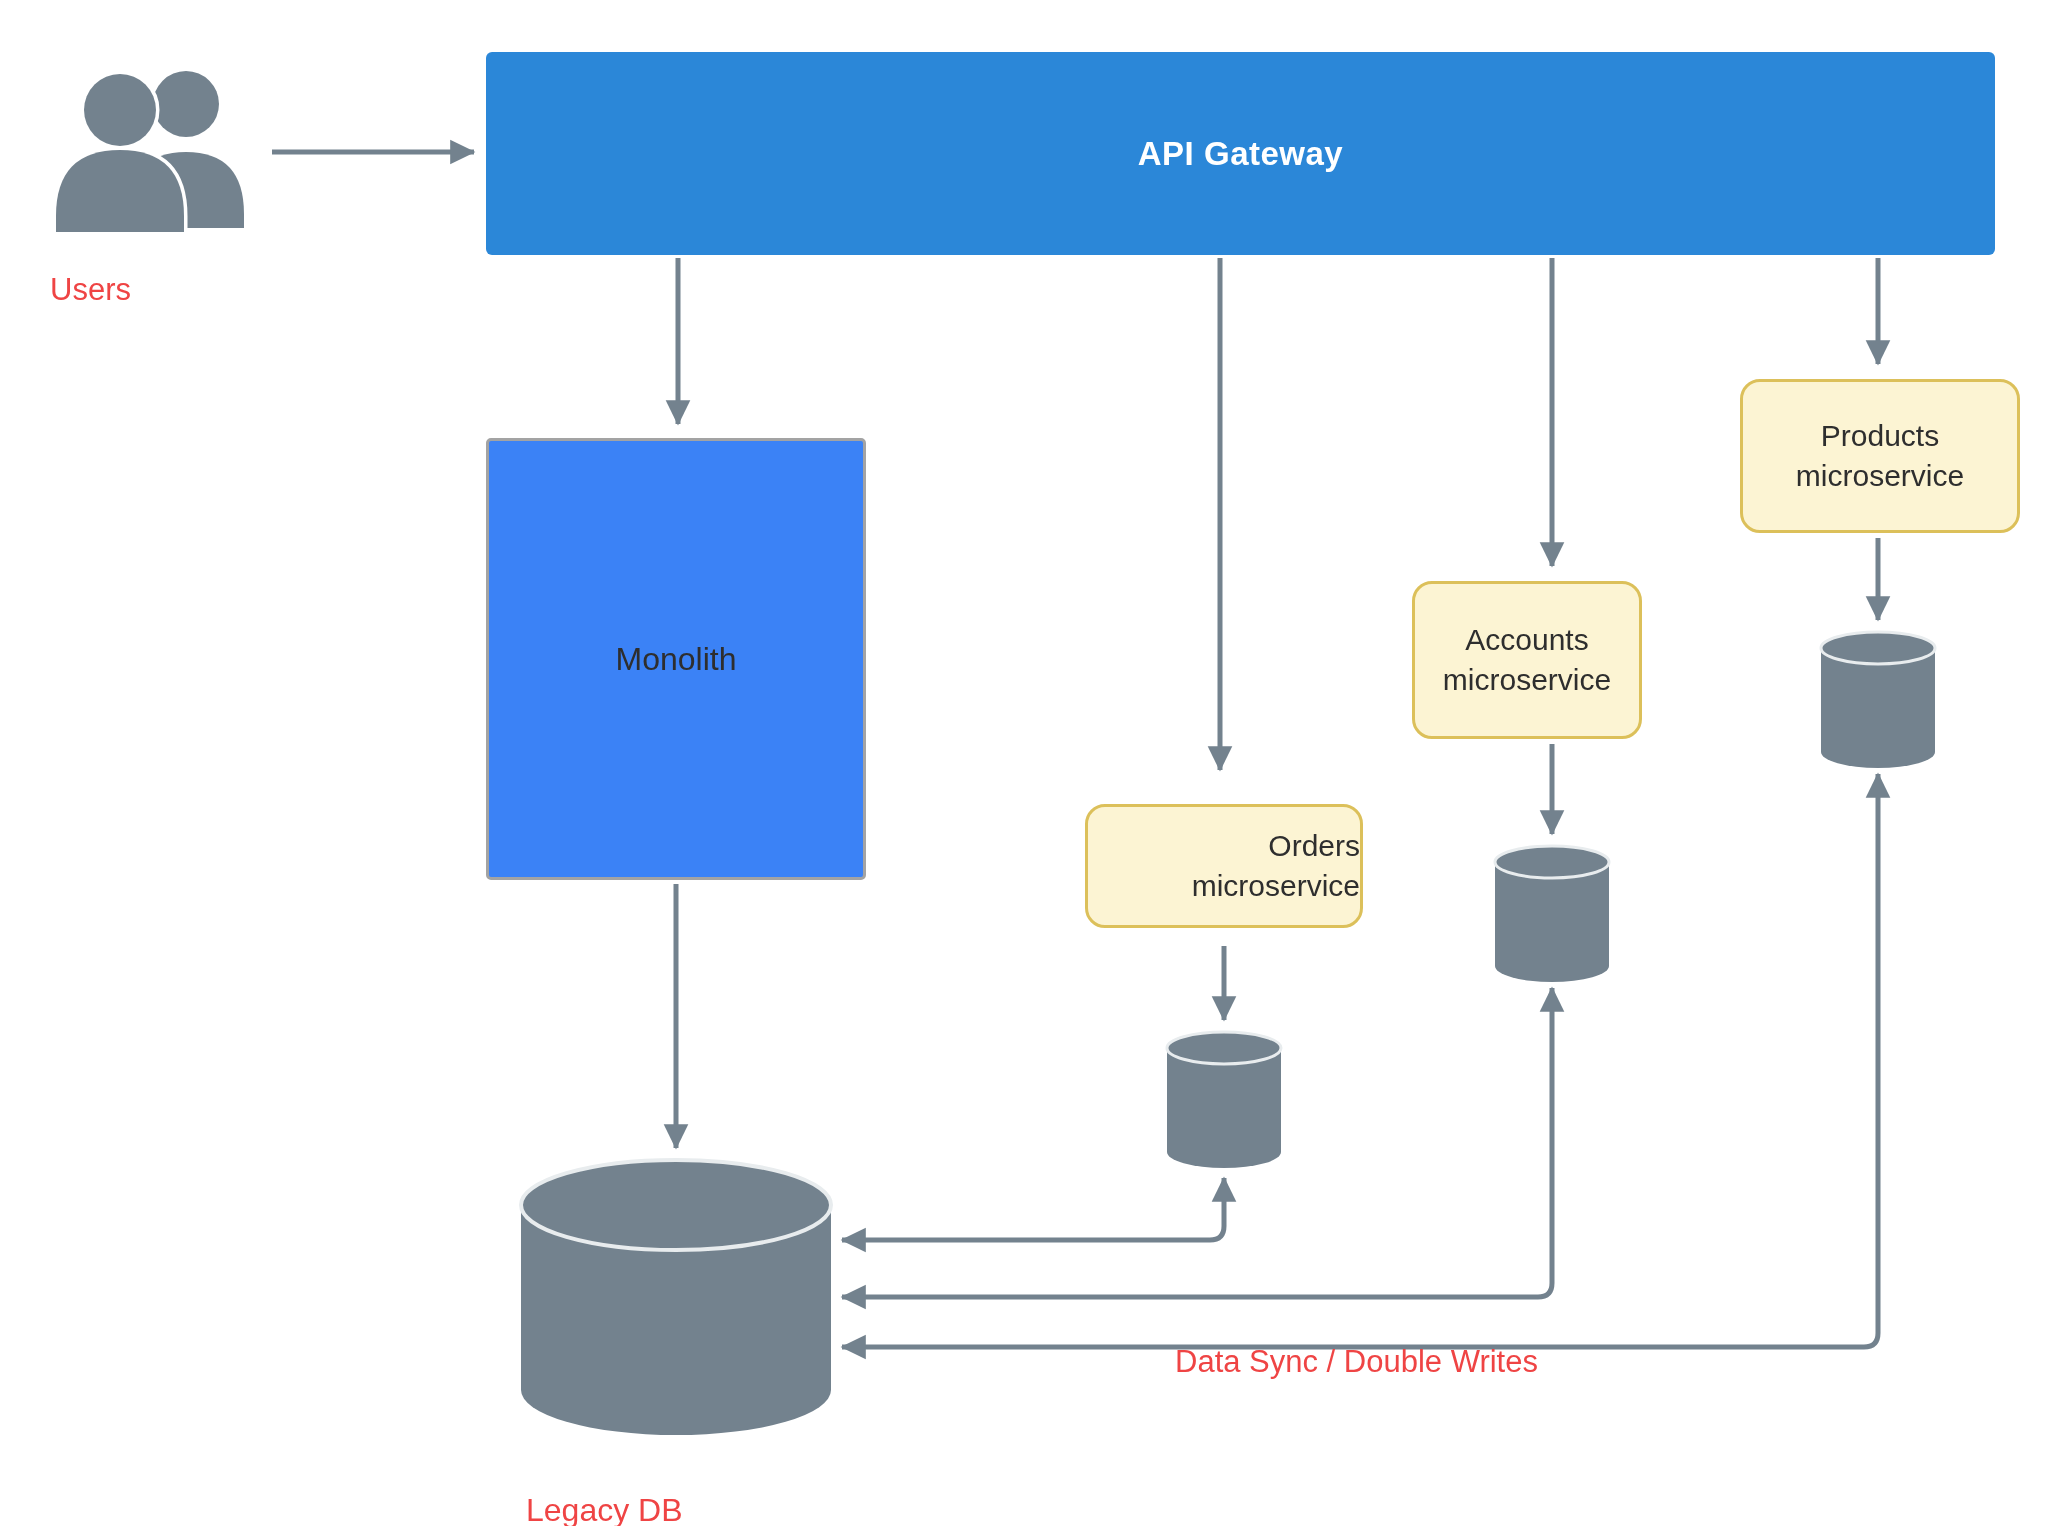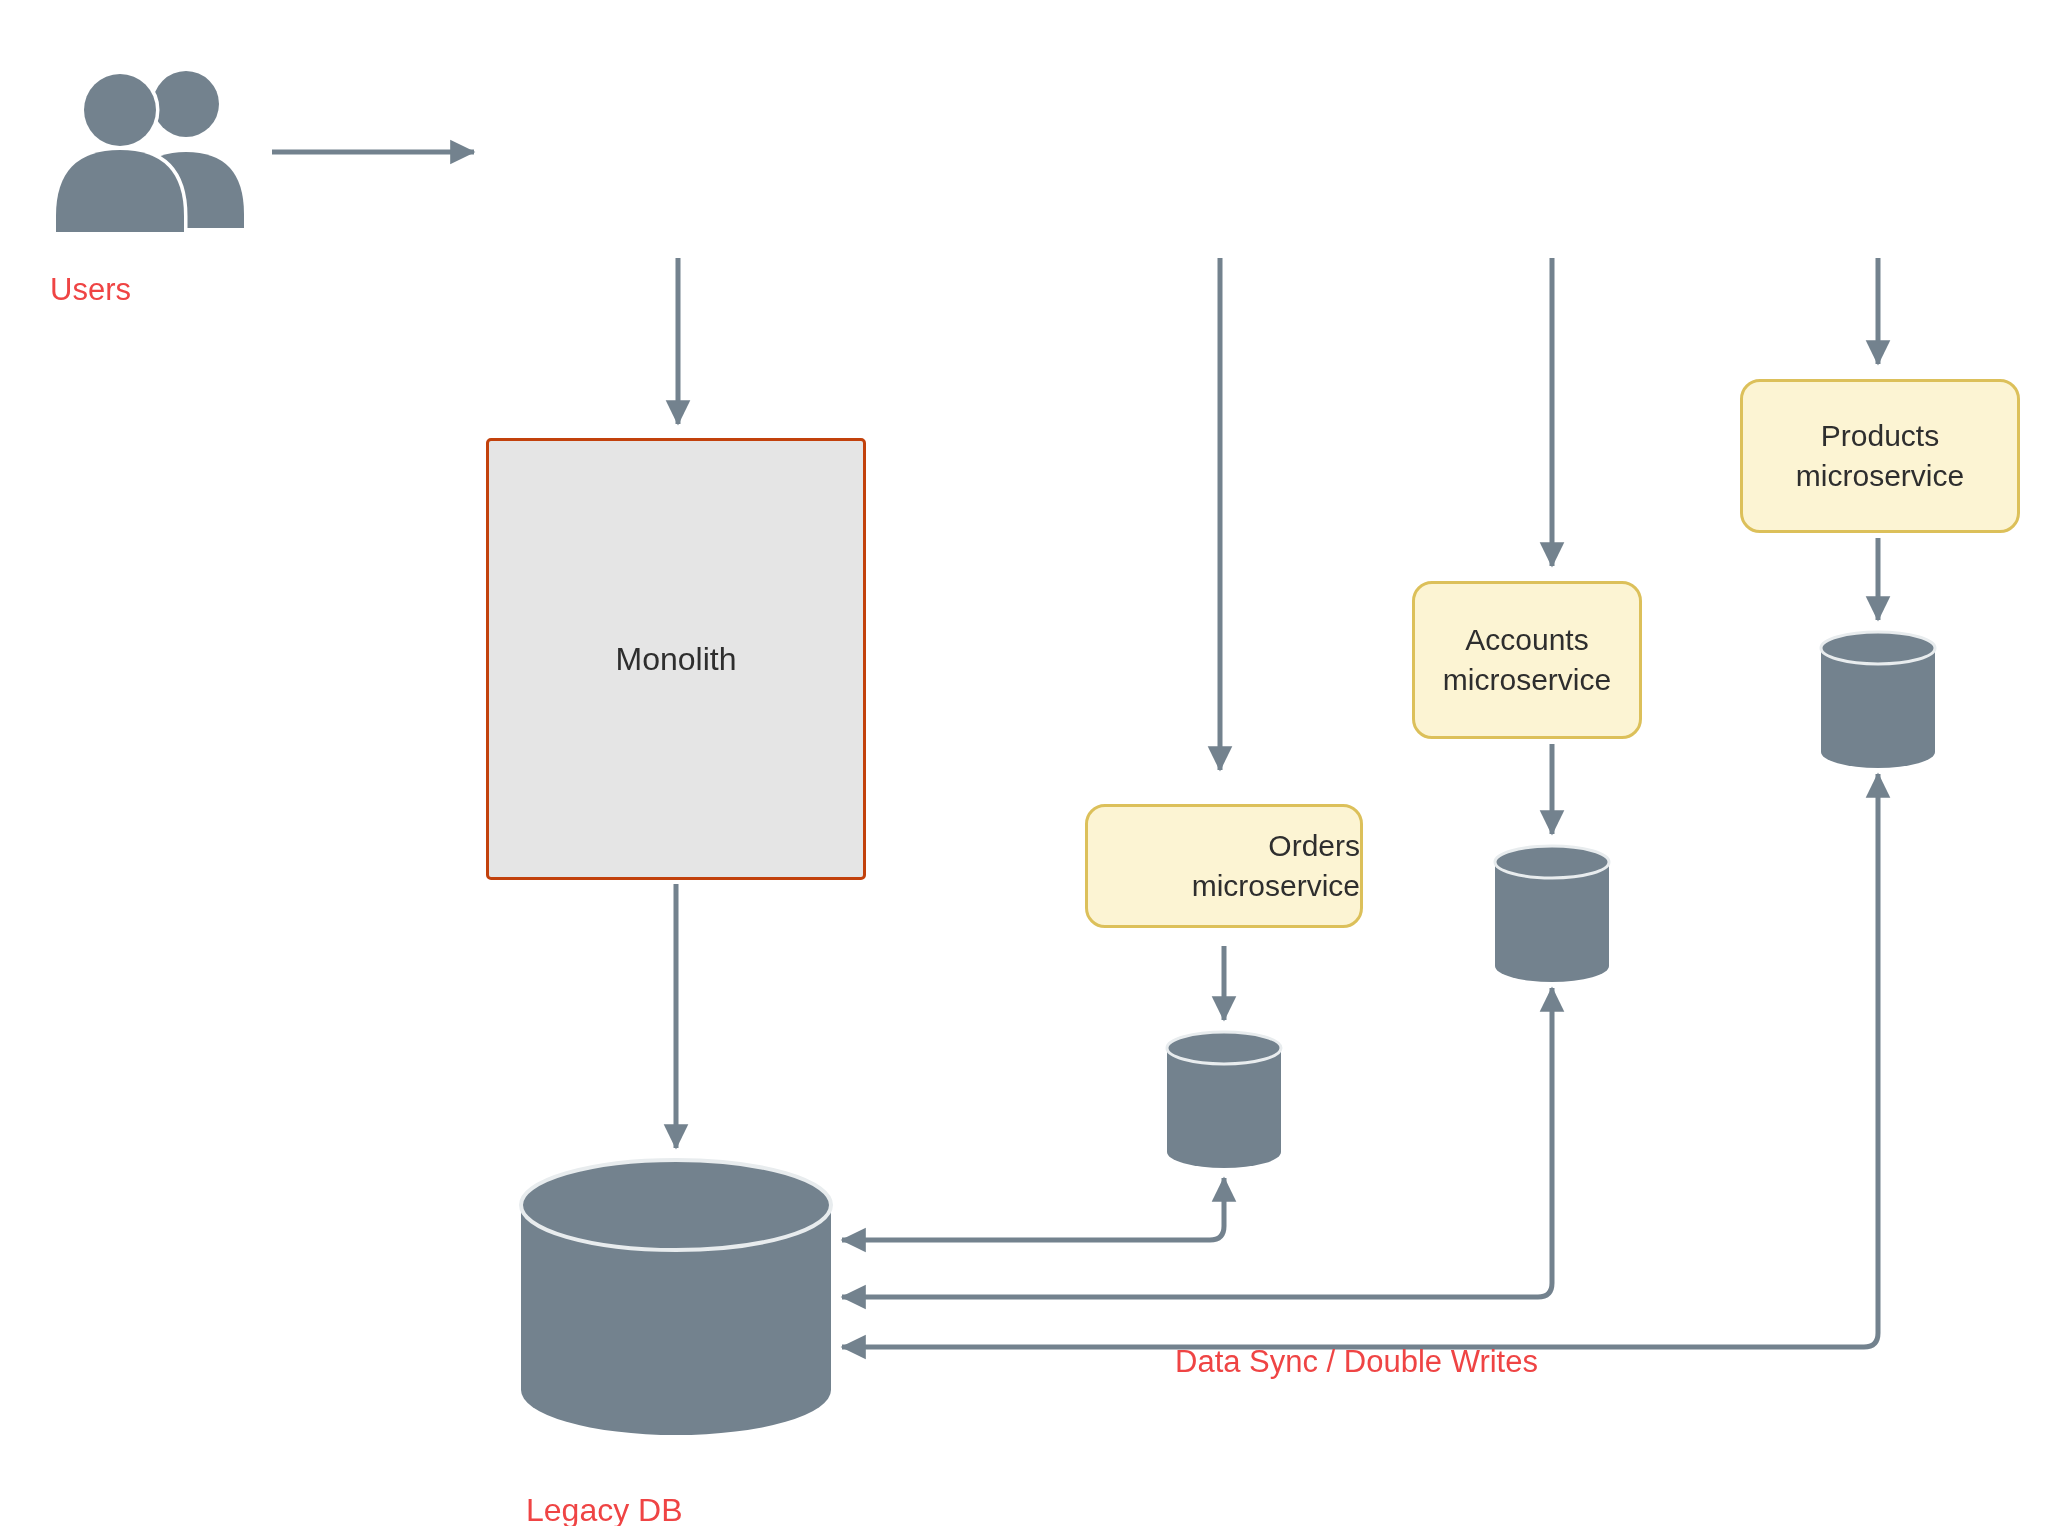--- a/index.html
+++ b/index.html
@@ -23,21 +23,21 @@
 
   .node { position: absolute; display: flex; align-items: center; justify-content: center; box-sizing: border-box; text-align: center; }
 
   .gateway {
     left: 486px; top: 52px; width: 1509px; height: 203px;
     background: #2b87d8; border-radius: 6px;
     color: #ffffff; font-size: 33px; font-weight: bold; letter-spacing: 0.5px;
   }
   .monolith {
     left: 486px; top: 438px; width: 380px; height: 442px;
-    background: #e5e5e5; border: 3px solid #c2410c; border-radius: 5px;
+    background: #3b82f6; border: 3px solid #a3a3a3; border-radius: 5px;
     font-size: 32px;
   }
   .service {
     background: #fcf4d3; border: 3px solid #dcc05a; border-radius: 20px;
     font-size: 30px; line-height: 1.35; flex-direction: column;
   }
   .service span { display: block; }
   .orders   { left: 1085px; top: 804px; width: 278px; height: 124px; align-items: flex-end; }
   .accounts { left: 1412px; top: 581px; width: 230px; height: 158px; }
   .products { left: 1740px; top: 379px; width: 280px; height: 154px; }
@@ -91,20 +91,23 @@
     <g>
       <path class="cyl-body" d="M 1495 862 L 1495 966 A 57 16 0 0 0 1609 966 L 1609 862 Z"></path>
       <ellipse class="cyl-top-sm" cx="1552" cy="862" rx="57" ry="16"></ellipse>
     </g>
     <g>
       <path class="cyl-body" d="M 1821 648 L 1821 752 A 57 16 0 0 0 1935 752 L 1935 648 Z"></path>
       <ellipse class="cyl-top-sm" cx="1878" cy="648" rx="57" ry="16"></ellipse>
     </g>
   </svg>
 
+  <div class="node gateway">
+    <span>API Gateway</span>
+  </div>
 
   <div class="node monolith">
     <span>Monolith</span>
   </div>
 
   <div class="node service orders">
     <span>Orders</span>
     <span>microservice</span>
   </div>
 

